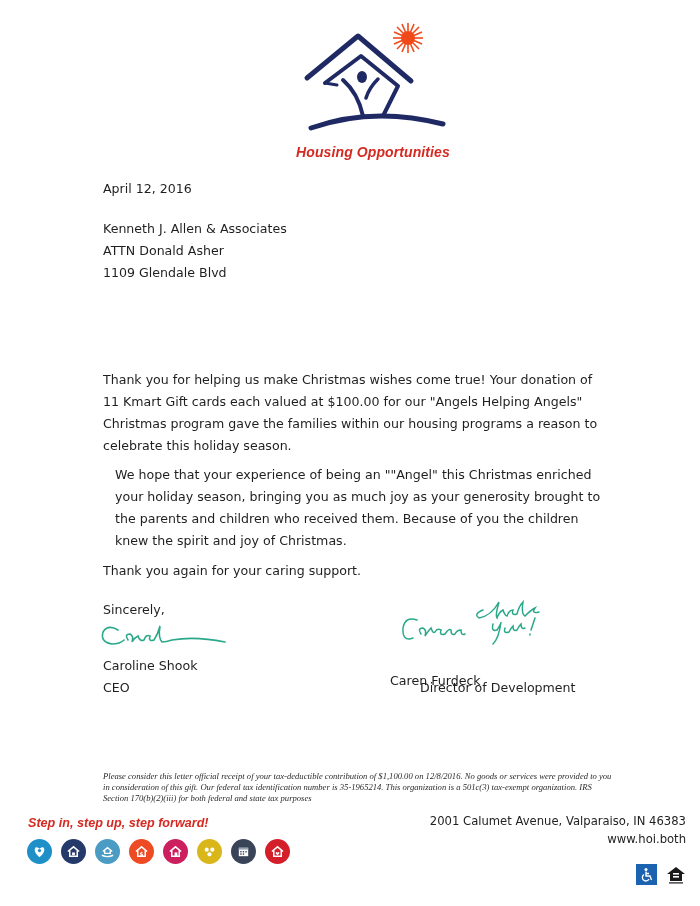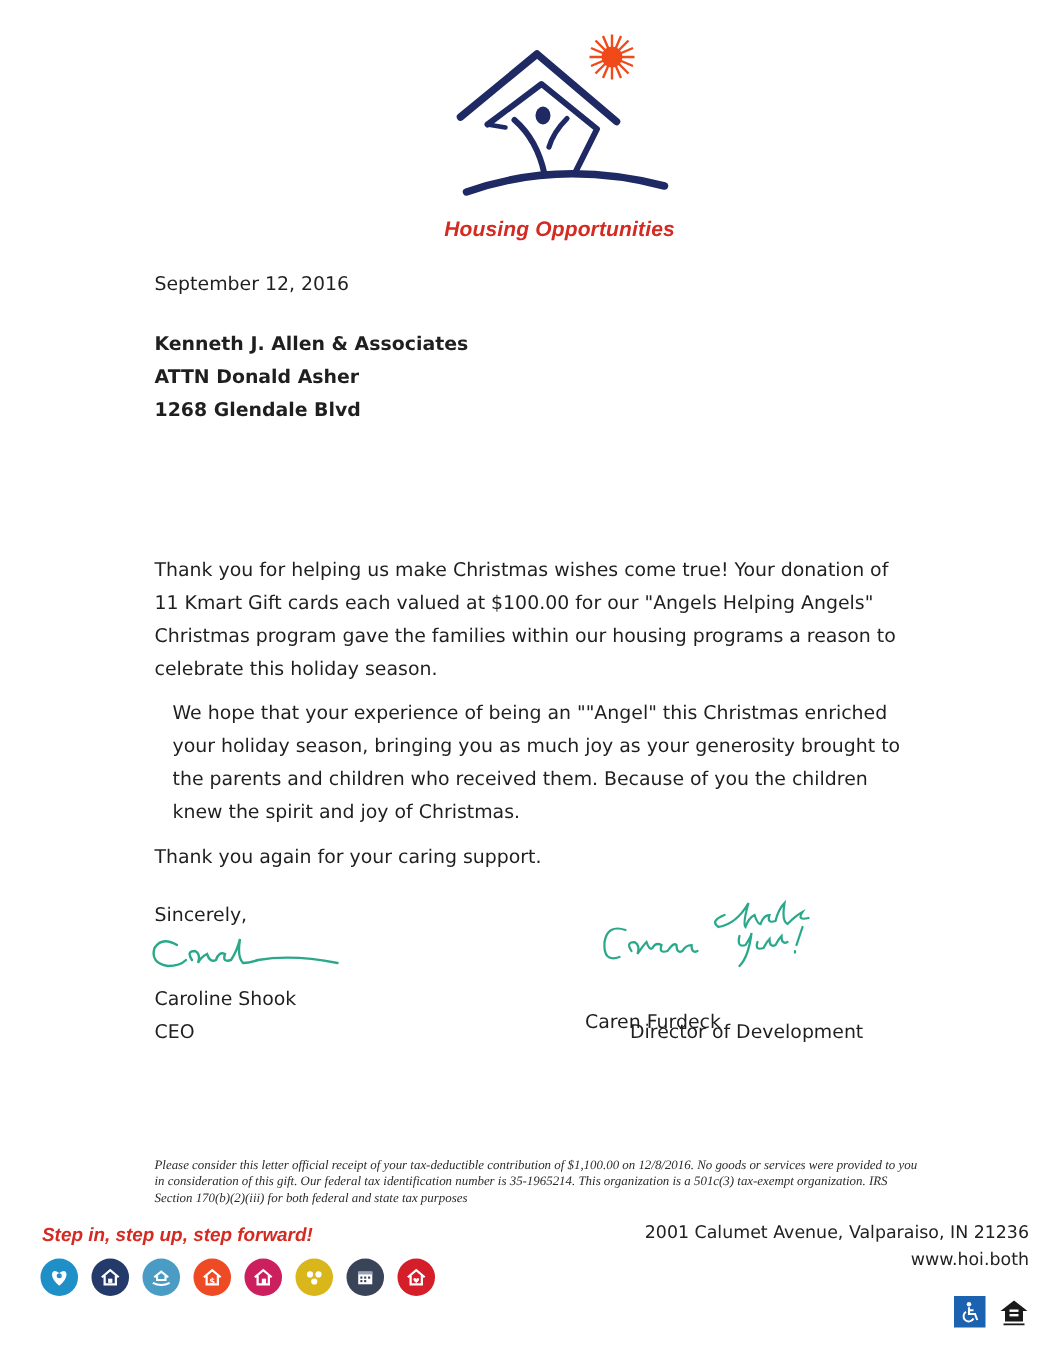--- a/index.html
+++ b/index.html
@@ -9,21 +9,21 @@
     }
     .abs { position: absolute; }
     .logo { left: 303px; top: 8px; width: 150px; height: 132px; }
     .org-name {
       left: 283px; top: 144px; width: 180px; text-align: center;
       font-family: "Liberation Sans", sans-serif; font-weight: bold;
       font-size: 14px; color: #d42a22; letter-spacing: 0.1px; font-style: italic;
     }
     .body-text { font-size: 12.6px; line-height: 22px; }
     .date { left: 103px; top: 178px; }
-    .recipient { left: 103px; top: 218px; font-weight: bold; }
+    .recipient { left: 103px; top: 218px; }
     .recipient div { height: 22px; }
     .para { left: 103px; width: 500px; }
     .p1 { top: 369px; }
     .p2 { top: 497px; margin-left: 12px; }
     .p3 { top: 560px; }
     .closing { left: 103px; top: 599px; }
     .sig1 { left: 100px; top: 620px; width: 130px; height: 34px; }
     .name1 { left: 103px; top: 655px; }
     .title1 { left: 103px; top: 677px; }
     .sig2 { left: 395px; top: 594px; width: 180px; height: 60px; }
@@ -81,25 +81,25 @@
     </g>
     <g>
       <ellipse cx="59" cy="69" rx="5" ry="6" fill="#1f2a64"></ellipse>
       <path d="M40 72 Q55 85 60 108" fill="none" stroke="#1f2a64" stroke-width="4" stroke-linecap="round"></path>
       <path d="M75 71 Q66 80 63 90" fill="none" stroke="#1f2a64" stroke-width="3.5" stroke-linecap="round"></path>
     </g>
   </svg>
 </div>
 <div class="abs org-name">Housing Opportunities</div>
 
-<div class="abs body-text date">September 12, 2016</div>
+<div class="abs body-text date">April 12, 2016</div>
 <div class="abs body-text recipient">
   <div>Kenneth J. Allen &amp; Associates</div>
   <div>ATTN Donald Asher</div>
-  <div>1268 Glendale Blvd</div>
+  <div>1109 Glendale Blvd</div>
 </div>
 
 <div class="abs body-text para p1">Thank you for helping us make Christmas wishes come true! Your donation of 11 Kmart Gift cards each valued at $100.00  for our "Angels Helping Angels" Christmas program gave the families within our housing programs a reason to celebrate this holiday season.</div>
 <div class="abs body-text para p2" style="top:464px">We hope that your experience of being an ""Angel" this Christmas enriched your holiday season, bringing you as much joy as your generosity brought to the parents and children who received them.  Because of you the children knew the spirit and joy of Christmas.</div>
 <div class="abs body-text para p3">Thank you again for your caring support.</div>
 
 <div class="abs body-text closing">Sincerely,</div>
 
 <div class="abs sig1">
   <svg viewBox="0 0 130 34" width="130" height="34">
@@ -179,21 +179,21 @@
   </div>
   <div class="icon-circle" style="background:#d41f2a">
     <svg viewBox="0 0 16 16">
         <path d="M2 8 L8 3 L14 8 M4 7 V13 H12 V7" fill="none" stroke="#fff" stroke-width="1.6"></path>
         <path d="M8 12 Q5.5 10 6 9 Q7 8 8 9.2 Q9 8 10 9 Q10.5 10 8 12Z" fill="#fff"></path>
       </svg>
   </div>
 </div>
 
 <div class="abs contact">
-  <div class="row">2001 Calumet Avenue, Valparaiso, IN 21236</div>
+  <div class="row">2001 Calumet Avenue, Valparaiso, IN 46383</div>
   <div class="row">www.hoi.both</div>
 </div>
 
 <div class="abs badges">
   <div class="badge-access">
     <svg viewBox="0 0 16 16" width="16" height="16">
         <circle cx="7" cy="2.5" r="1.5" fill="#fff"></circle>
         <path d="M7 4.5 V9 H11 L12.5 13 M7 6.5 H10" fill="none" stroke="#fff" stroke-width="1.4"></path>
         <path d="M5 7.5 A3.5 3.5 0 1 0 10 12" fill="none" stroke="#fff" stroke-width="1.3"></path>
       </svg>

